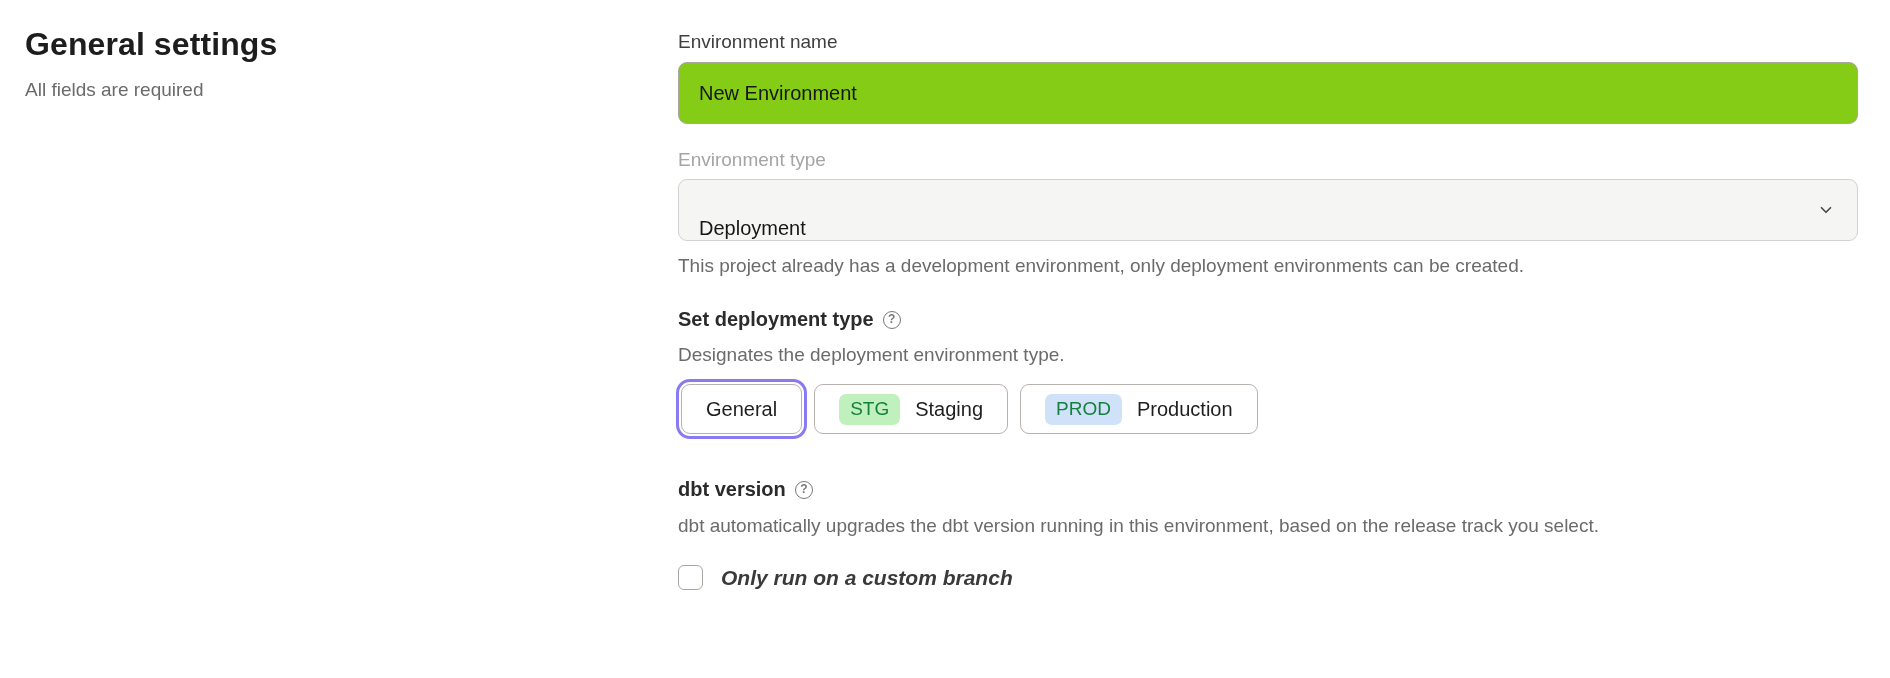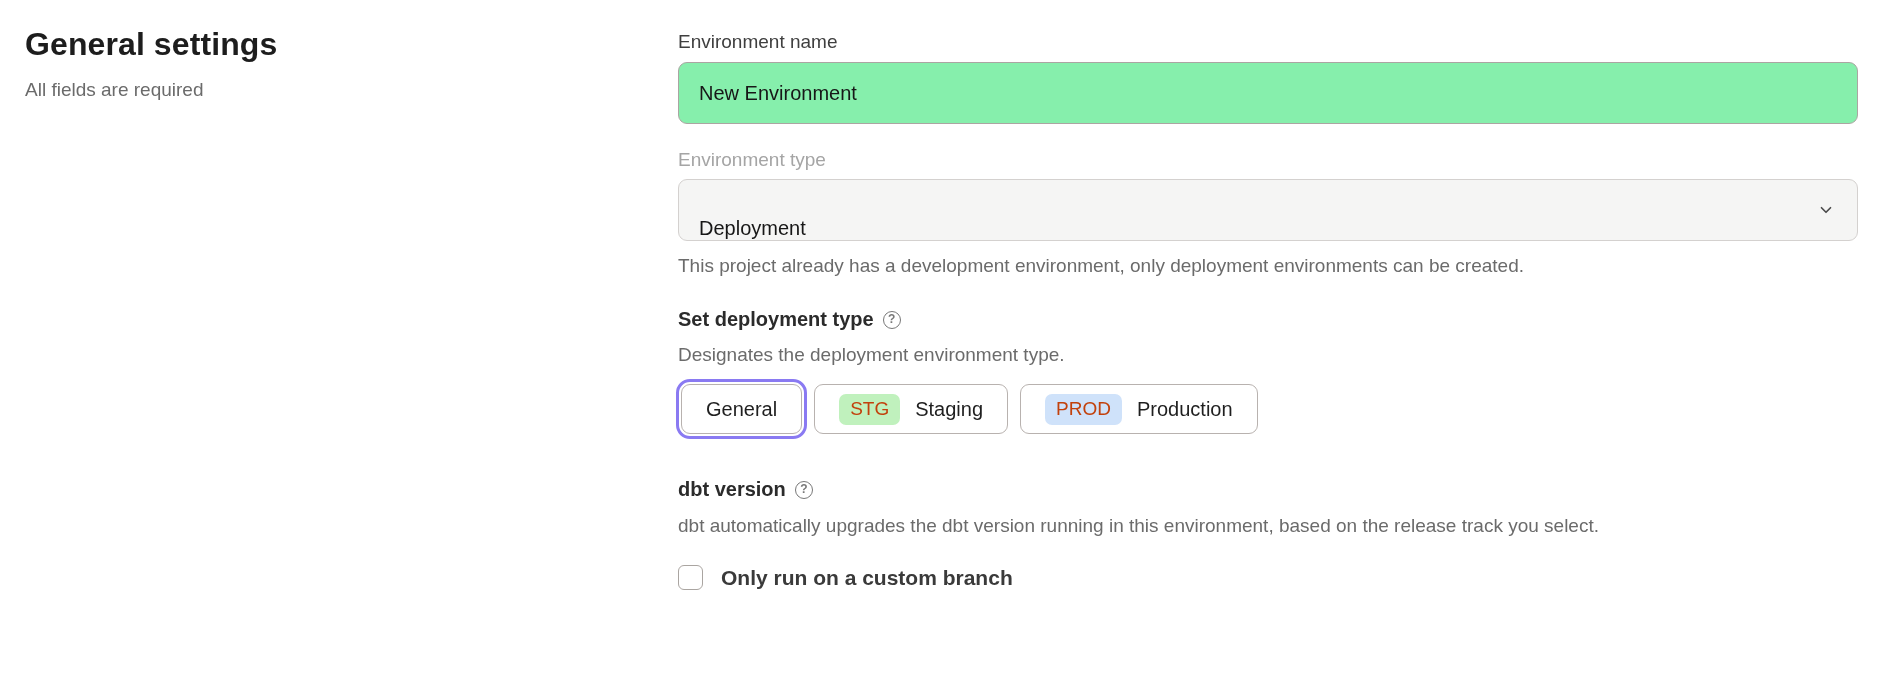--- a/index.html
+++ b/index.html
@@ -14,21 +14,21 @@
 
   .field-label { font-size: 19px; font-weight: 500; color: #3f3f3f; line-height: 23px; }
   .field-label.disabled { color: #a5a5a5; }
   .section-label { font-size: 20px; font-weight: 700; color: #2b2b2b; line-height: 23px; display: flex; align-items: center; }
   .helper-text { font-size: 19px; color: #6b6b6b; line-height: 23px; }
 
   .text-input {
     width: 100%; height: 62px; margin-top: 9px;
     border: 1px solid #aba5a2; border-radius: 9px;
     font-family: "Liberation Sans", sans-serif;
-    font-size: 20px; color: #171717; padding: 0 20px; background: #86efac; outline: none;
+    font-size: 20px; color: #171717; padding: 0 20px; background: #84cc16; outline: none;
   }
 
   .select-box {
     position: relative; width: 100%; height: 62px; margin-top: 8px;
     border: 1px solid #c9c5c2; border-radius: 9px;
     display: flex; align-items: center; padding: 0 20px;
     font-size: 20px; color: #171717; background: #ffffff; cursor: pointer;
   }
   .select-box.disabled { background: #f5f5f4; border-color: #d4d1cf; cursor: default; align-items: flex-end; }
   .select-chevron { position: absolute; right: 22px; top: 50%; transform: translateY(-50%); display: flex; }
@@ -49,31 +49,31 @@
   .type-btn {
     height: 50px; background: #ffffff;
     border: 1px solid #b8b2af; border-radius: 9px;
     padding: 0 24px; display: inline-flex; align-items: center; gap: 15px;
     font-family: "Liberation Sans", sans-serif; font-size: 20px; color: #1f1f1f; cursor: pointer;
   }
   .type-btn.selected { outline: 3.5px solid #8a7af2; outline-offset: 2.5px; }
   .type-badge {
     display: inline-flex; align-items: center; justify-content: center;
     height: 31px; padding: 0 11px; border-radius: 7px;
-    font-size: 19px; color: #c2410c;
+    font-size: 19px; color: #15803d;
   }
   .badge-stg { background: #c0f1bd; }
   .badge-prod { background: #cfe2fa; }
 
   .checkbox-row { display: flex; align-items: center; margin-top: 28px; }
   .checkbox {
     width: 25px; height: 25px; border: 1.5px solid #aaa5a1; border-radius: 6px;
     background: #ffffff; cursor: pointer; flex: 0 0 auto;
   }
-  .checkbox-label { font-size: 21px; font-weight: 600; color: #3a3a3a; margin-left: 18px; cursor: pointer; }
+  .checkbox-label { font-size: 21px; font-weight: 600; color: #3a3a3a; margin-left: 18px; cursor: pointer; font-style: italic; }
 </style>
 </head>
 <body>
 
 <div class="left-col">
   <div class="page-title">General settings</div>
   <div class="page-subtitle">All fields are required</div>
 </div>
 
 <div class="form-col">

